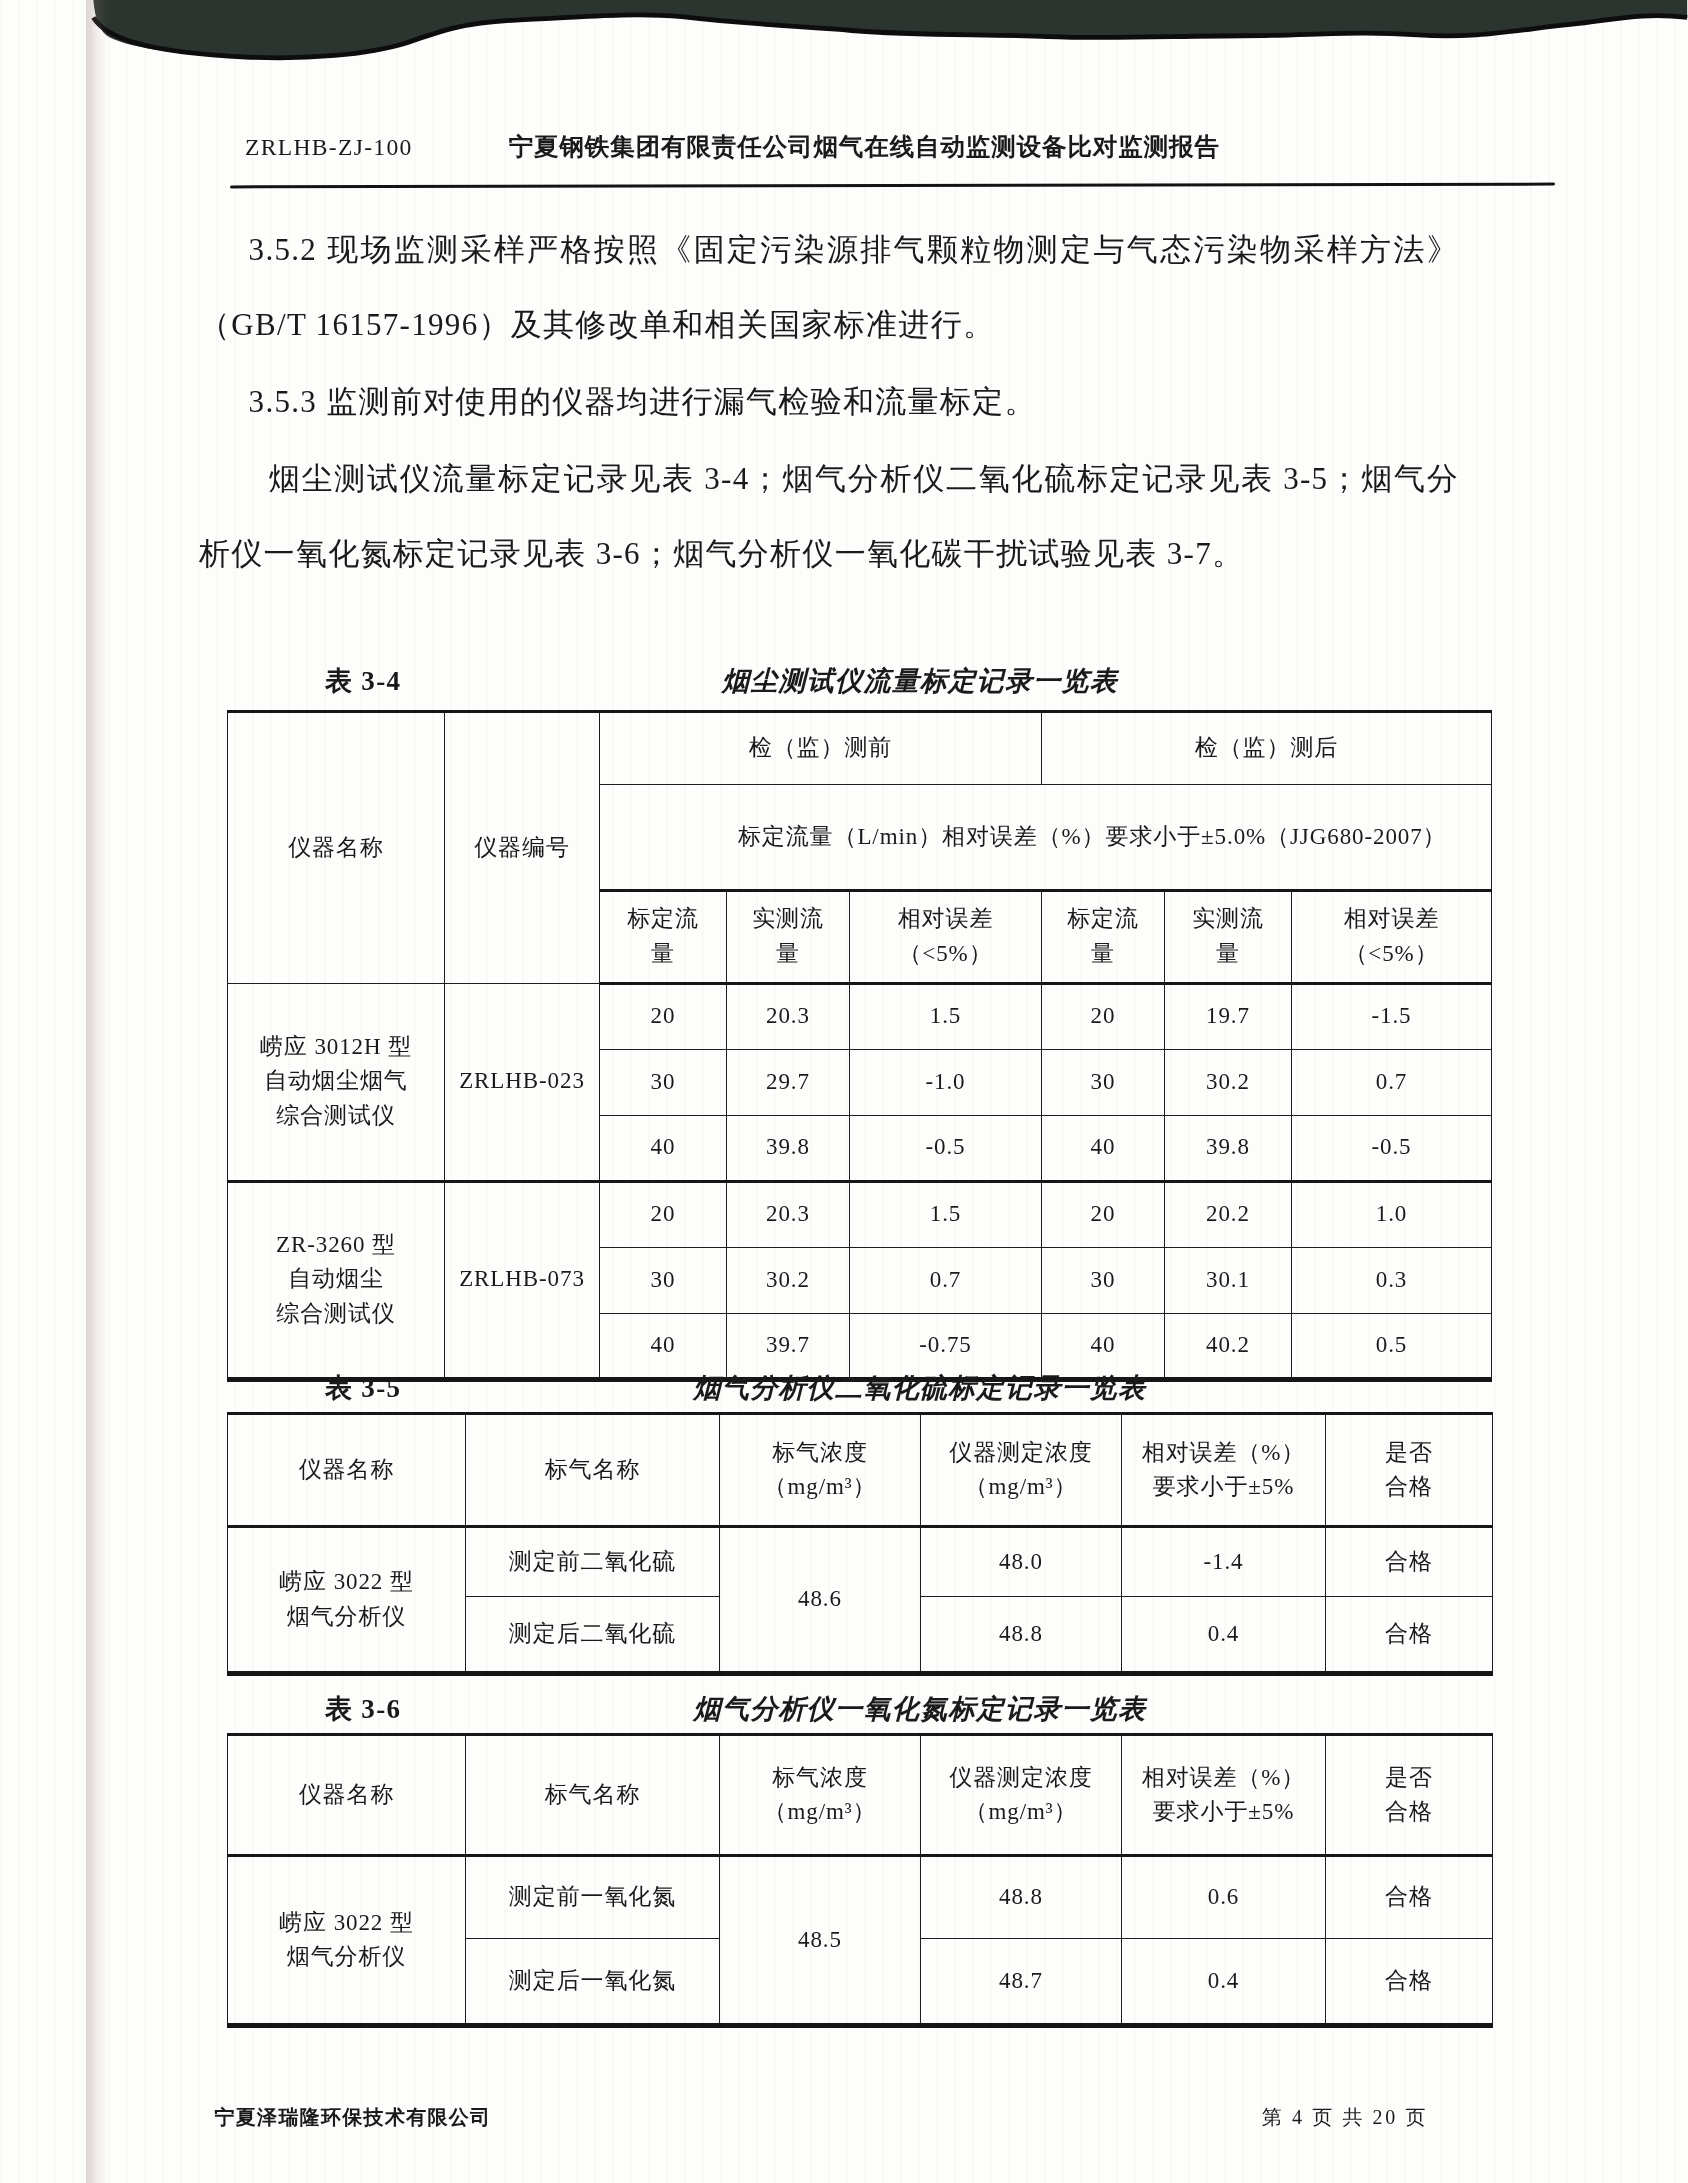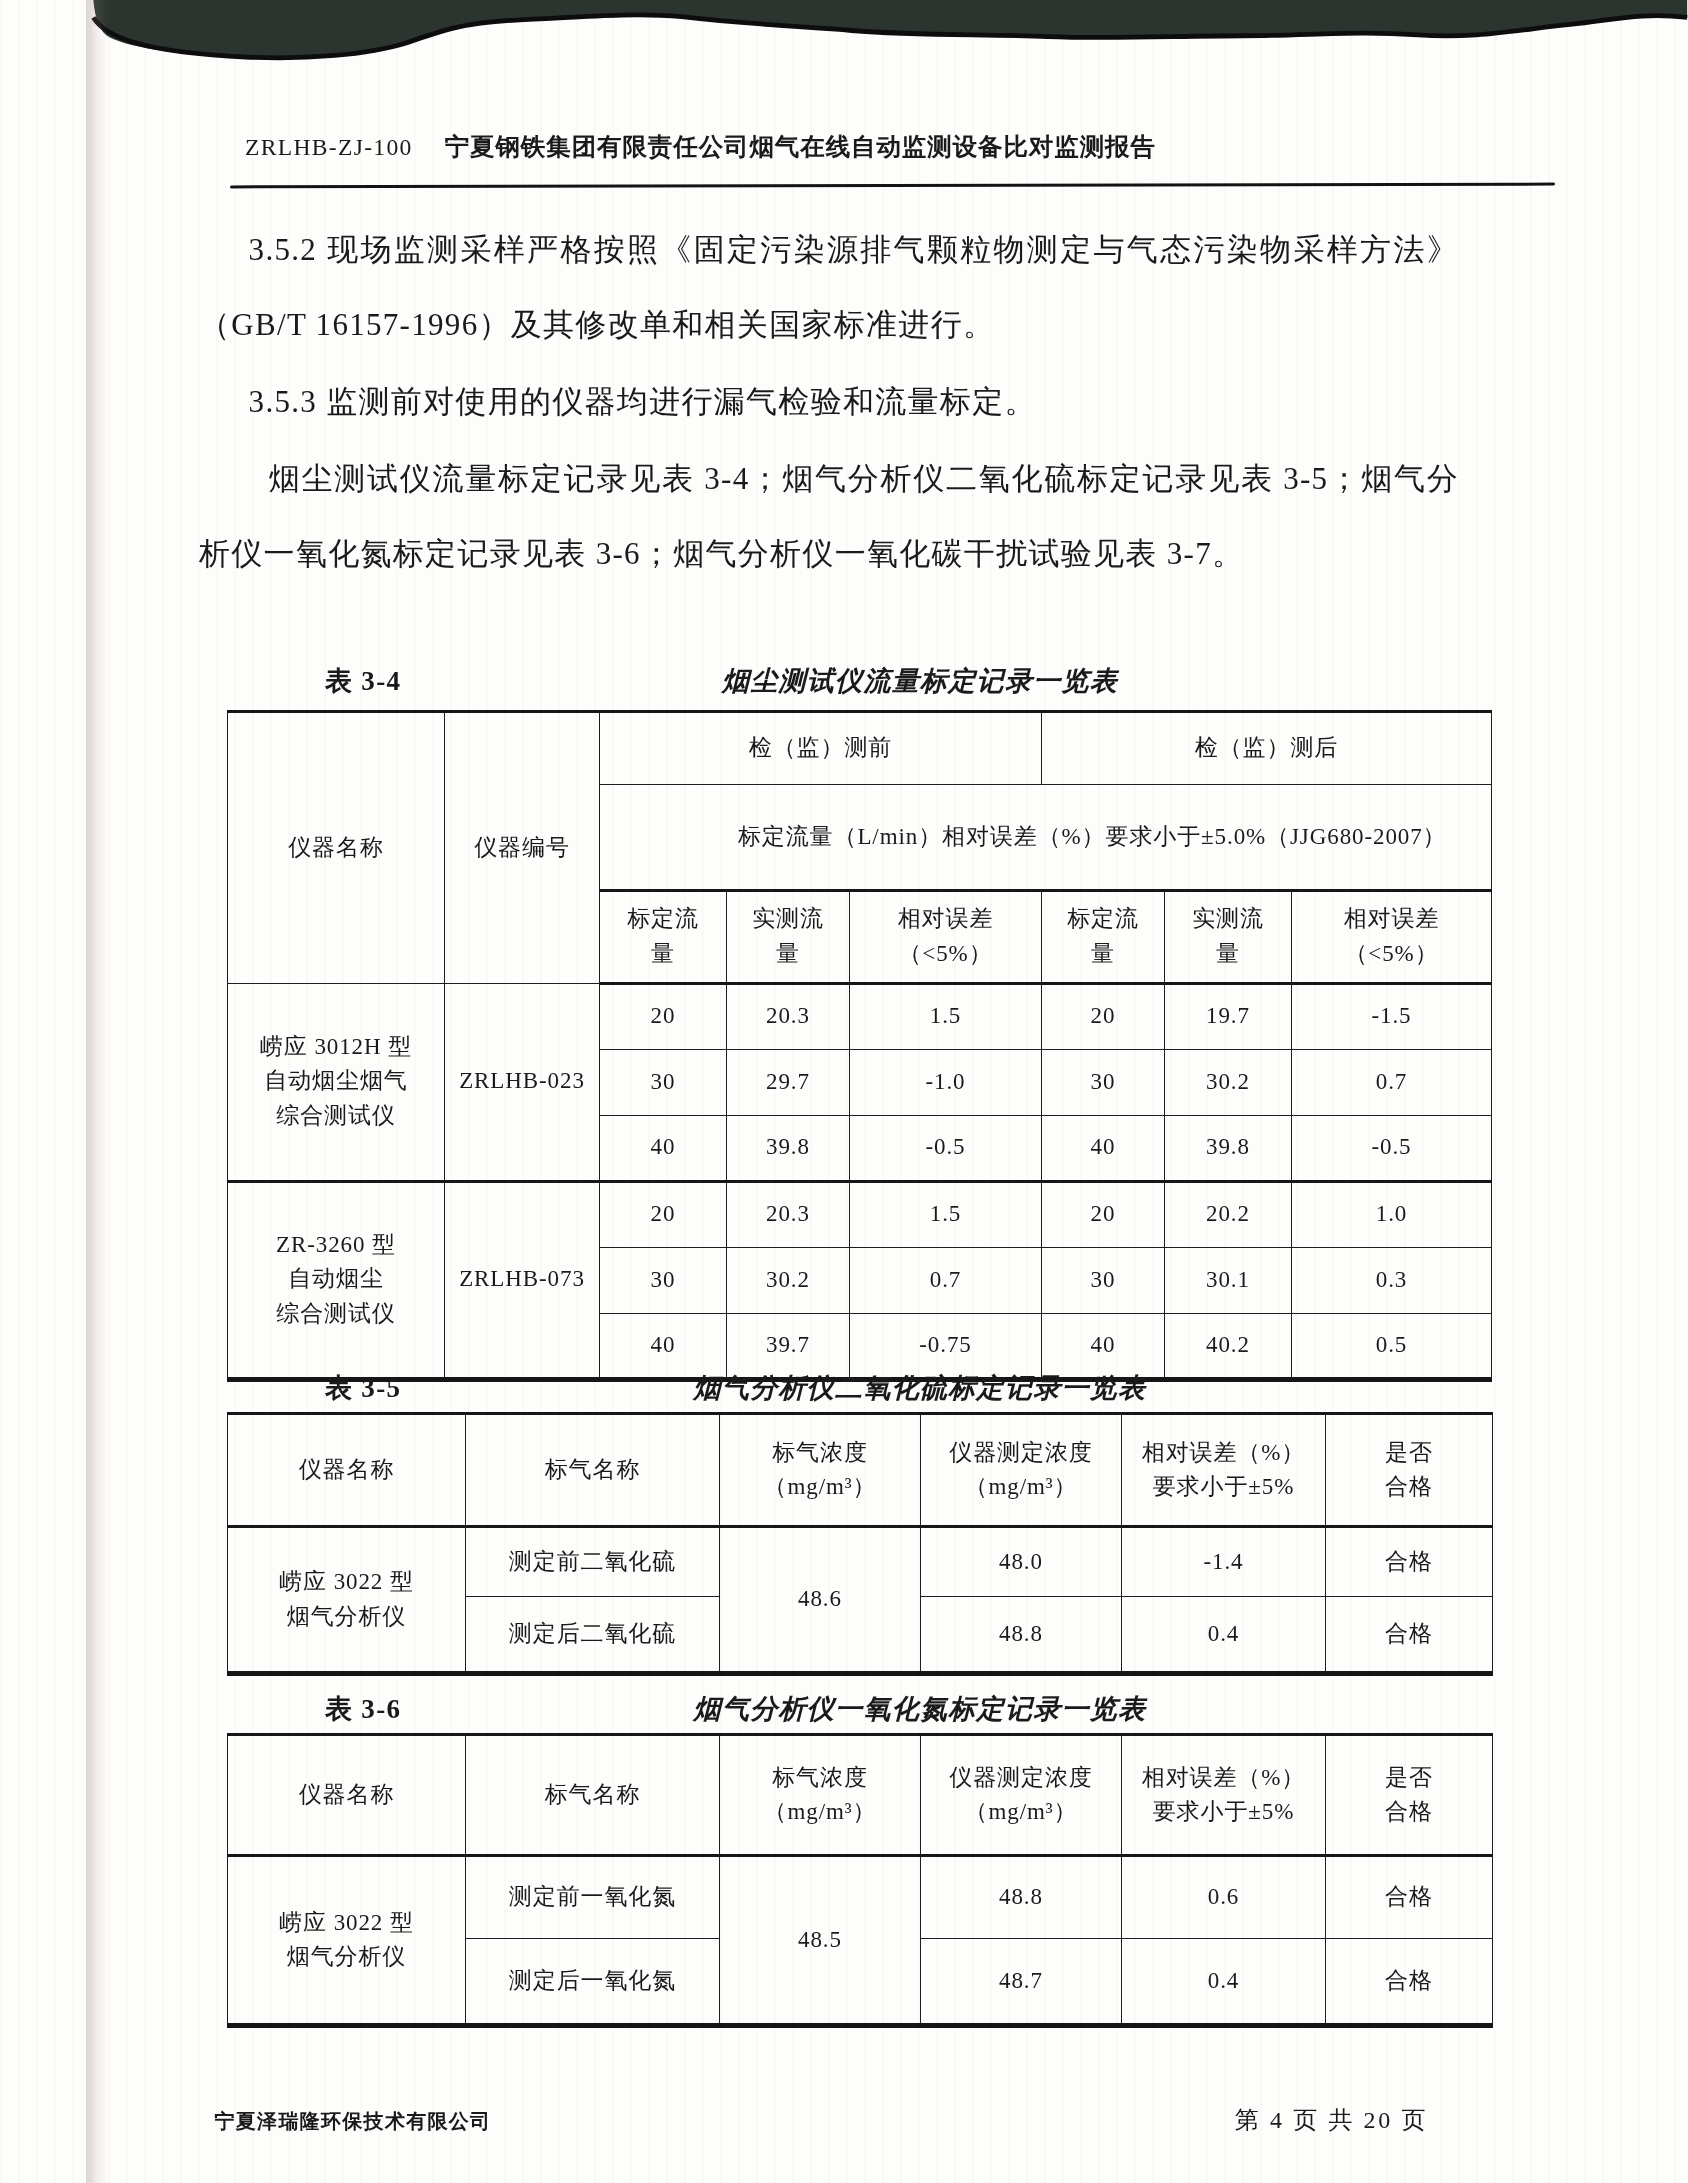--- a/index.html
+++ b/index.html
@@ -20,21 +20,21 @@
   #top-edge{position:absolute;top:0;left:0;}
   #left-shadow{
     position:absolute;left:86px;top:0;width:23px;height:2258px;
     background:linear-gradient(to right, rgba(130,105,105,0.28), rgba(175,150,150,0.12) 55%, rgba(0,0,0,0));
   }
 
   #content{position:absolute;left:197px;top:130px;width:1264px;}
 
   .hdr{display:flex;align-items:baseline;height:44px;font-family:Liberation Serif, serif;}
   .hdr .code{font-size:23.6px;letter-spacing:1.3px;margin-left:48px;white-space:nowrap;}
-  .hdr .title{font-size:24.5px;font-weight:bold;letter-spacing:0.9px;margin-left:32px;white-space:nowrap;}
+  .hdr .title{font-size:24.5px;font-weight:bold;letter-spacing:0.9px;margin-left:96px;white-space:nowrap;}
   .hdr-rule{height:3.1px;background:#131313;width:1325px;margin:9.6px 0 0 33px;transform:rotate(-0.12deg);border-radius:1.7px;}
 
   .paras{margin-top:25px;font-size:31px;line-height:75px;text-align:justify;letter-spacing:1.3px;}
   .paras p{margin:2px;}
   .p-ind1{text-indent:1.6em;}
   .p-ind2{text-indent:2.25em;}
 
   .tblgroup{position:absolute;left:191px;width:1264px;padding-left:36px;}
   #group34{top:663px;}
   #group35{top:1370px;}
@@ -62,21 +62,21 @@
   #t35 tr.hh{height:113px;}
   #t35 tr.r1{height:70px;}
   #t35 tr.r2{height:77px;}
   #t36 tr.hh{height:121px;}
   #t36 tr.r1{height:83px;}
   #t36 tr.r2{height:87px;}
   #t35 tr.hh th,#t36 tr.hh th{border-bottom:3.1px solid #161616;}
 
   #footer{position:absolute;left:197px;top:2104px;width:1264px;display:flex;justify-content:space-between;align-items:baseline;}
   #footer .co{font-size:20px;font-weight:bold;letter-spacing:1.3px;margin-left:17.5px;}
-  #footer .pg{font-size:24px;letter-spacing:2.6px;margin-right:33px;}
+  #footer .pg{font-size:20px;letter-spacing:2.6px;margin-right:33px;}
 </style>
 </head>
 <body>
 
 <div id="page">
 
   <div id="noise"></div>
 
   <svg id="top-edge" width="1689" height="122" viewBox="0 0 3868 280">
     <path fill="#2b342e" d="M210,0 L3868,0 L3868,42

